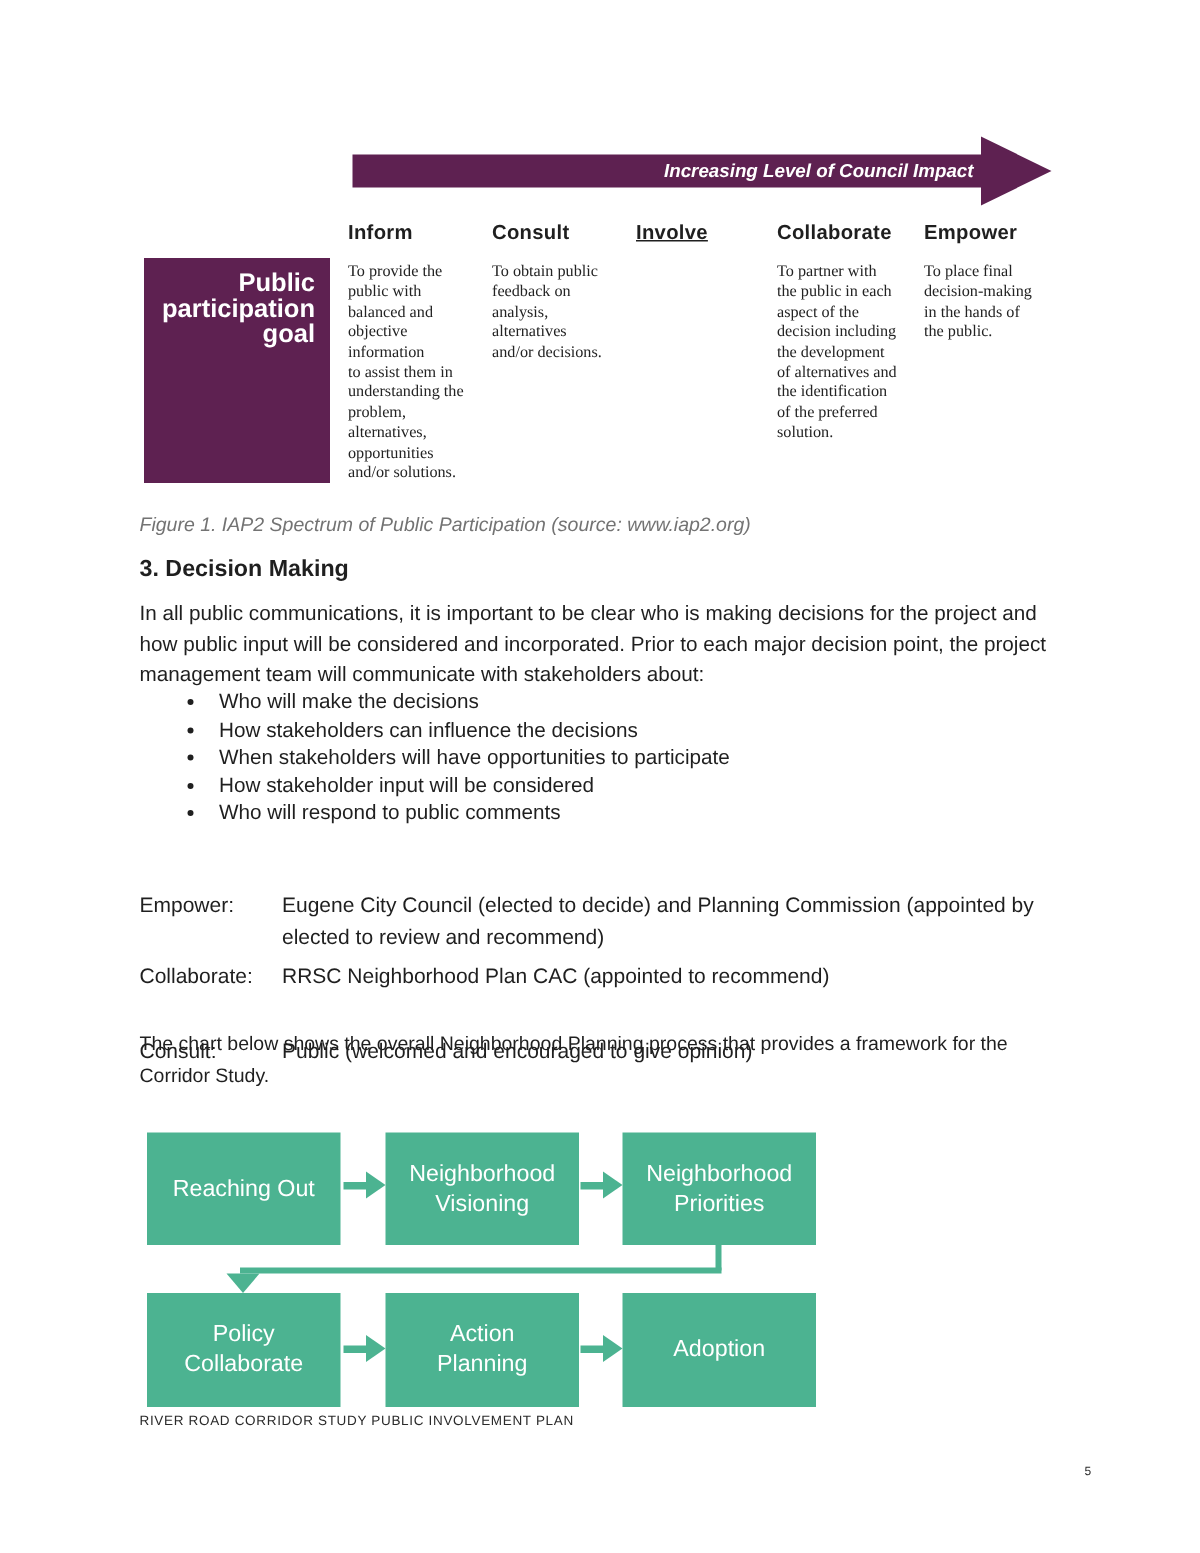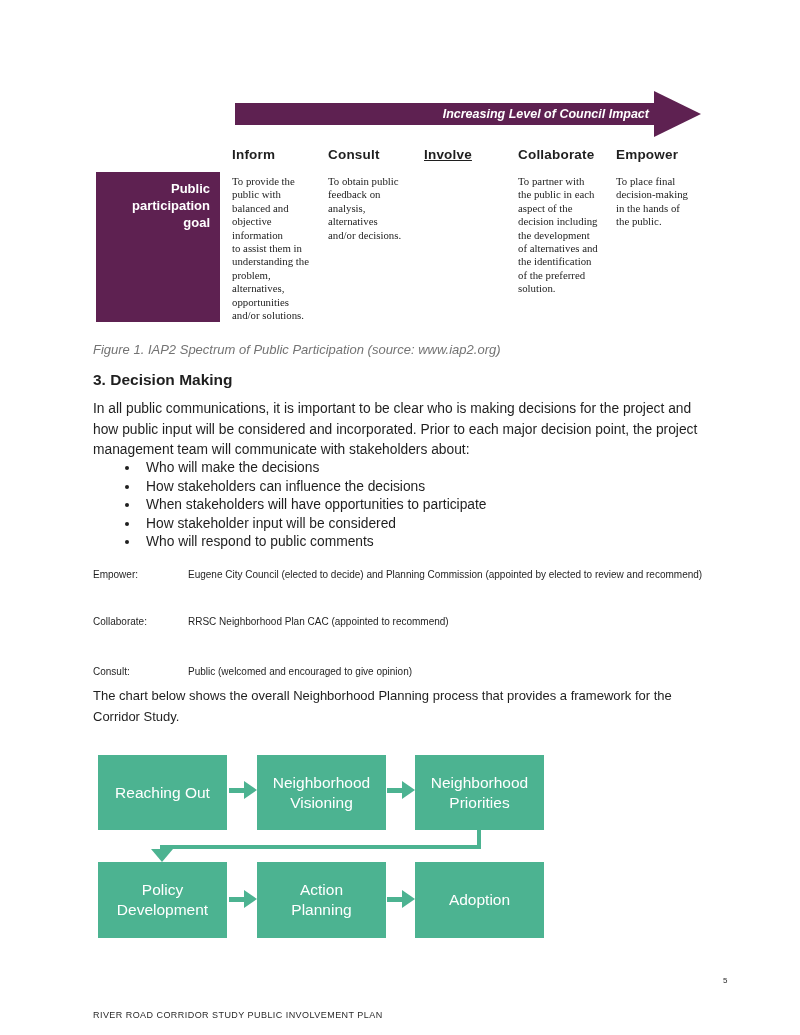--- a/index.html
+++ b/index.html
@@ -20,21 +20,21 @@
     white-space:nowrap;
   }
   .impact-arrow-head{
     position:absolute;left:654px;top:91px;width:0;height:0;
     border-top:23px solid transparent;border-bottom:23px solid transparent;
     border-left:47px solid var(--purple);
   }
   .goal-box{
     position:absolute;left:96px;top:172px;width:124px;height:150px;
     background:var(--purple);box-sizing:border-box;padding:8px 10px;
-    color:#fff;font-weight:bold;font-size:13px;line-height:17px;text-align:right;
+    color:#fff;font-weight:bold;font-size:17px;line-height:17px;text-align:right;
   }
   .spec-col{position:absolute;top:146px;}
   .spec-col .t{font-weight:bold;font-size:13.5px;line-height:18px;letter-spacing:.2px;}
   .spec-col .d{
     margin-top:11px;font-family:"Liberation Serif",serif;
     font-size:10.8px;line-height:13.4px;color:#232323;
   }
   .col0{left:232px;width:94px;}
   .col1{left:328px;width:94px;}
   .col2{left:424px;width:92px;text-decoration:underline;}
@@ -45,21 +45,21 @@
   }
 
   
   .sec-heading{position:absolute;left:93px;top:371px;font-size:15.5px;font-weight:bold;}
   .intro{position:absolute;left:93px;top:399px;width:620px;font-size:13.8px;line-height:20.5px;}
   .bullets{
     position:absolute;left:119px;top:459px;margin:0;padding:0 0 0 21px;
     font-size:13.8px;line-height:18.6px;
   }
   .bullets li{margin:0;padding:0 0 0 6px;}
-  .drow{position:absolute;left:93px;width:627px;display:flex;font-size:10px;line-height:20.5px;}
+  .drow{position:absolute;left:93px;width:627px;display:flex;font-size:14px;line-height:20.5px;margin-top:28px;}
   .drow .lbl{flex:0 0 95px;}
   .drow .val{flex:1;}
   .drow0{top:565px;}
   .drow1{top:612px;}
   .drow2{top:639px;}
   .drow3{top:662px;}
   .chart-intro{position:absolute;left:93px;top:686px;width:622px;font-size:13px;line-height:20.5px;}
 
   
   .flowbox{
@@ -85,21 +85,21 @@
   .elbow-v{position:absolute;left:477px;top:830px;width:4px;height:17px;background:var(--green);}
   .elbow-h{position:absolute;left:160px;top:845px;width:321px;height:4px;background:var(--green);}
   .elbow-head{
     position:absolute;left:151px;top:849px;width:0;height:0;
     border-left:11px solid transparent;border-right:11px solid transparent;
     border-top:13px solid var(--green);
   }
 
   
   .footer-title{
-    position:absolute;left:93px;top:1010px;font-size:9px;letter-spacing:.45px;color:#2a2a2a;
+    position:absolute;left:93px;top:942px;font-size:9px;letter-spacing:.45px;color:#2a2a2a;
   }
   .page-num{position:absolute;left:723px;top:976px;font-size:8px;color:#2a2a2a;}
 </style>
 </head>
 <body>
 
 <div class="page" style="--purple: #5E2151; --green: #4CB391;">
 
   <div>
     <div class="impact-arrow-body">
@@ -185,21 +185,21 @@
 
   <div class="chart-intro">The chart below shows the overall Neighborhood Planning process that provides a framework for the Corridor Study.</div>
 
   <div>
     <div class="flowbox fb-r1 fb-c1 preline">Reaching Out</div>
     <div class="flowbox fb-r1 fb-c2 preline">Neighborhood
 Visioning</div>
     <div class="flowbox fb-r1 fb-c3 preline">Neighborhood
 Priorities</div>
     <div class="flowbox fb-r2 fb-c1 preline">Policy
-Development</div>
+Collaborate</div>
     <div class="flowbox fb-r2 fb-c2 preline">Action
 Planning</div>
     <div class="flowbox fb-r2 fb-c3 preline">Adoption</div>
 
     <div class="shaft s1a"></div>
     <div class="ahead h1a"></div>
     <div class="shaft s1b"></div>
     <div class="ahead h1b"></div>
     <div class="shaft s2a"></div>
     <div class="ahead h2a"></div>

